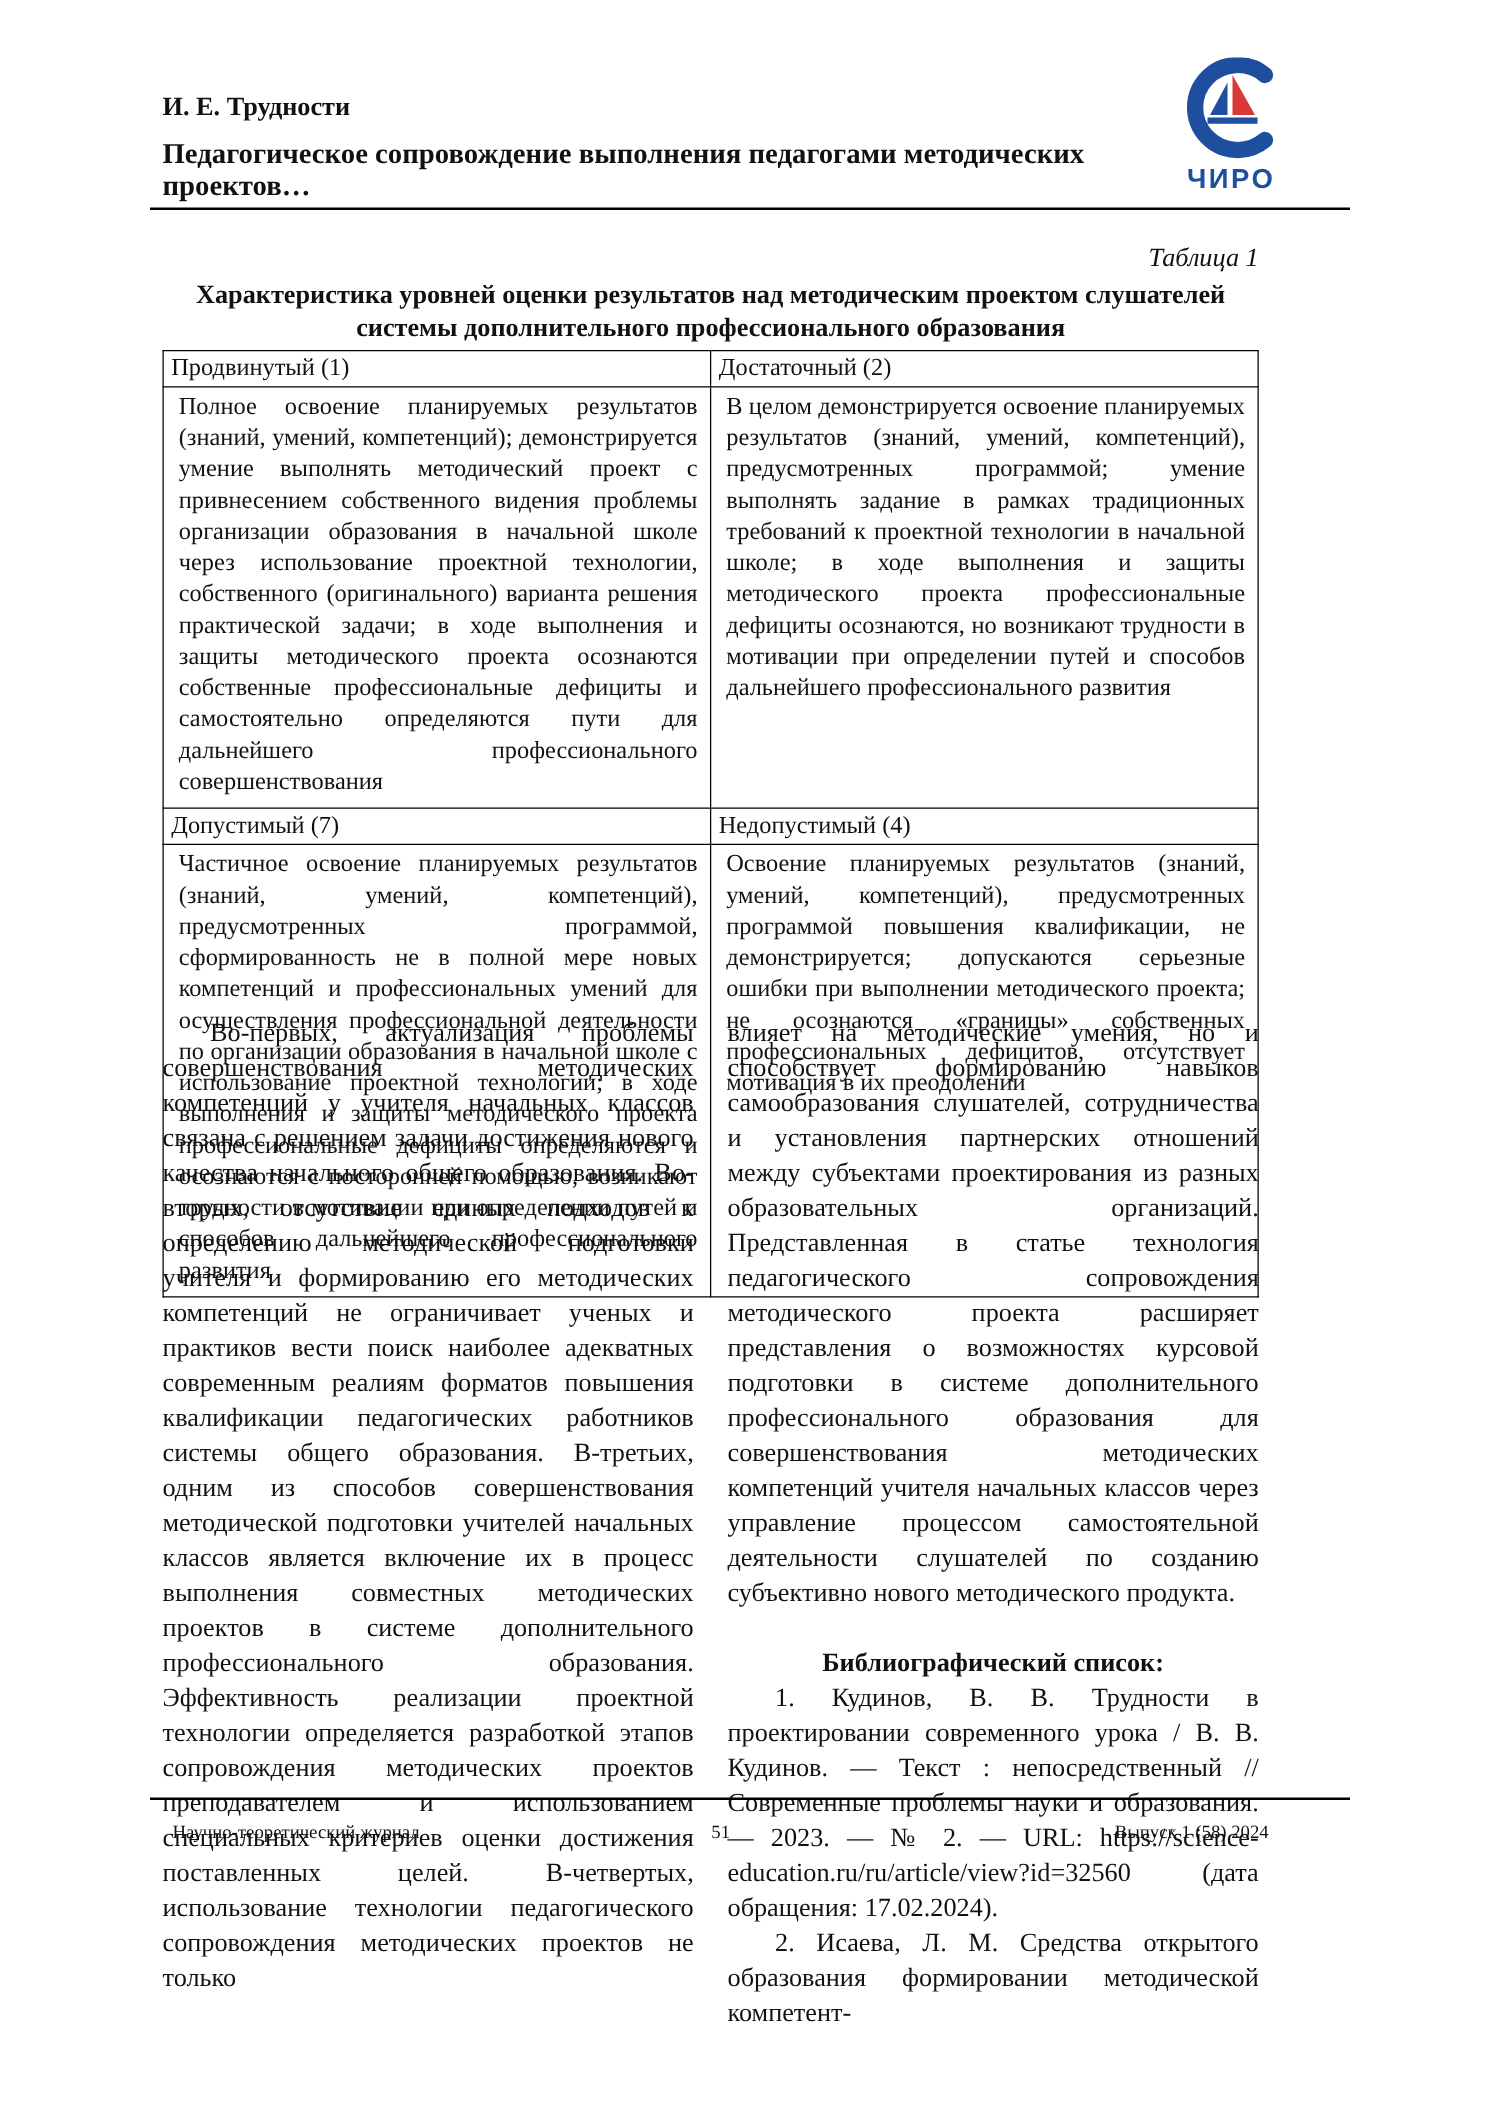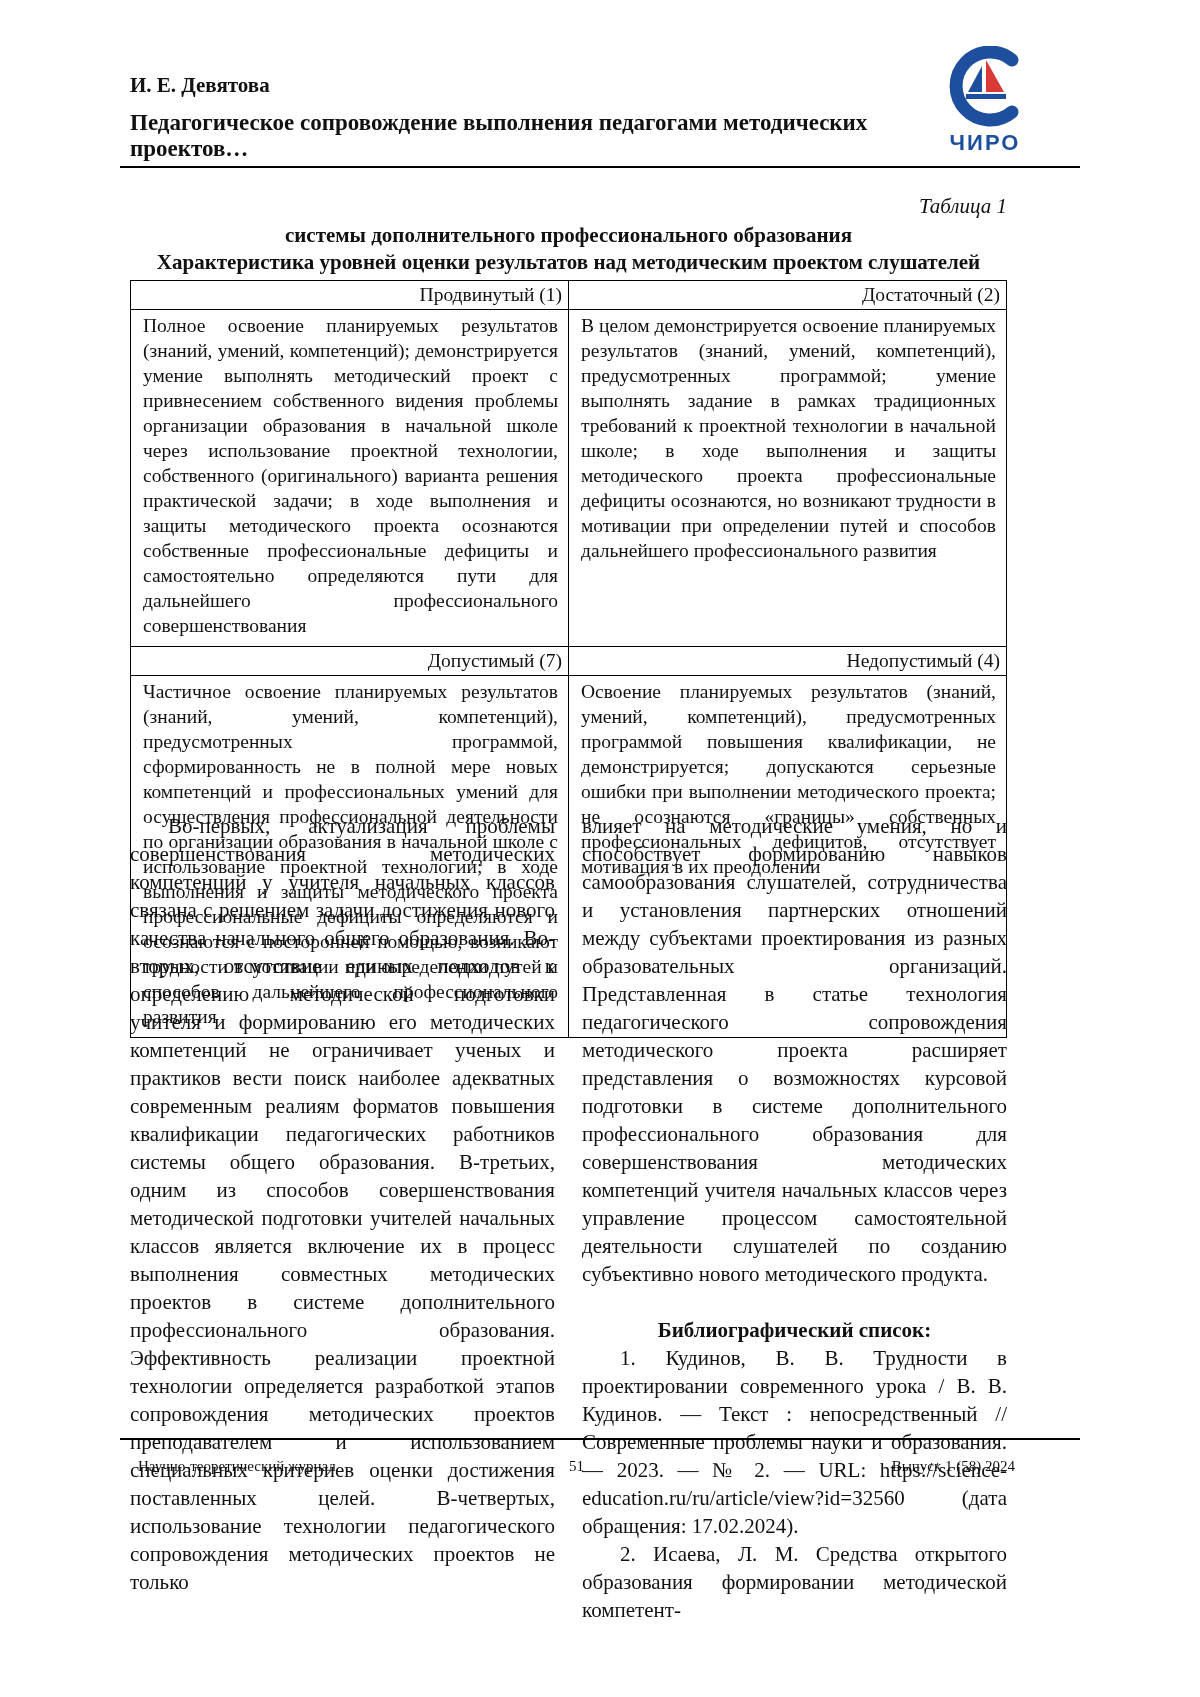--- a/index.html
+++ b/index.html
@@ -89,21 +89,21 @@
     border-collapse: collapse;
     table-layout: fixed;
   }
   .rubric-table td {
     border: 1px solid #000;
     vertical-align: top;
     font-size: 19.5px;
     line-height: 25px;
   }
   .rubric-table td.hdr {
-    text-align: right;
+    text-align: left;
     padding: 1px 6px 2px 6px;
   }
   .rubric-table td.cell {
     text-align: justify;
     padding: 3px 10px 8px 12px;
     margin-left: 40px;
   }
   
   .body-columns {
     position: absolute;
@@ -149,21 +149,21 @@
   }
   .footer .f-center { text-align: center; }
   .footer .f-right { text-align: right; }
 </style>
 </head>
 <body>
 
 <div class="page">
 
   <div class="header-block">
-    <div class="author-line">И. Е. Девятова</div>
+    <div class="author-line">И. Е. Трудности</div>
     <div class="running-title">Педагогическое сопровождение выполнения педагогами методических проектов…</div>
   </div>
 
   <div class="logo-box">
     <svg class="logo-mark" width="86" height="82" viewBox="0 0 86 82">
 
       <path d="M 70 14 A 34 34 0 1 0 70 66" fill="none" stroke="#1d4f9e" stroke-width="13" stroke-linecap="round"></path>
 
       <polygon points="44,14 62,46 44,46" fill="#d93a38"></polygon>
 
@@ -171,22 +171,22 @@
 
       <rect x="24" y="48" width="40" height="5" fill="#1d4f9e"></rect>
     </svg>
     <div class="logo-text">ЧИРО</div>
   </div>
 
   <div class="header-rule"></div>
 
   <div class="table-caption">Таблица 1</div>
   <div class="table-title">
+    <div>Характеристика уровней оценки результатов над методическим проектом слушателей</div>
     <div>системы дополнительного профессионального образования</div>
-    <div>Характеристика уровней оценки результатов над методическим проектом слушателей</div>
   </div>
 
   <table class="rubric-table">
     <tbody>
       <tr>
         <td class="hdr">Продвинутый (1)</td>
         <td class="hdr">Достаточный (2)</td>
       </tr>
       <tr>
         <td class="cell">Полное освоение планируемых результатов (знаний, умений, компетенций); демонстрируется умение выполнять методический проект с привнесением собственного видения проблемы организации образования в начальной школе через использование проектной технологии, собственного (оригинального) варианта решения практической задачи; в ходе выполнения и защиты методического проекта осознаются собственные профессиональные дефициты и самостоятельно определяются пути для дальнейшего профессионального совершенствования</td>

